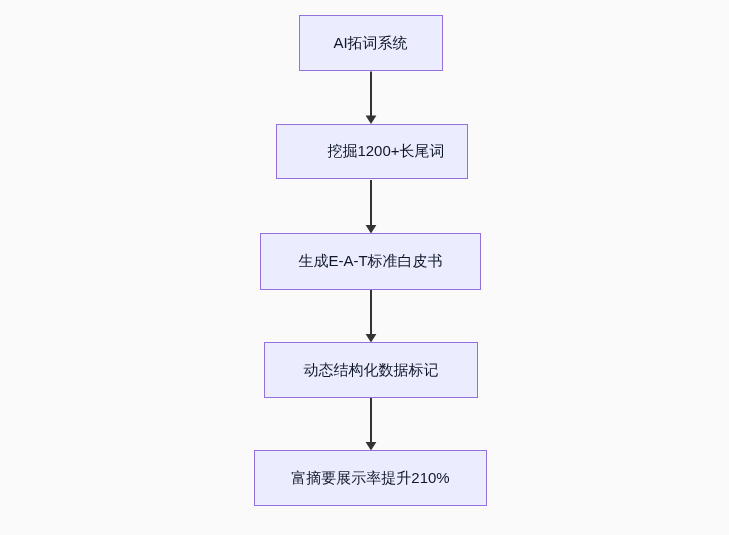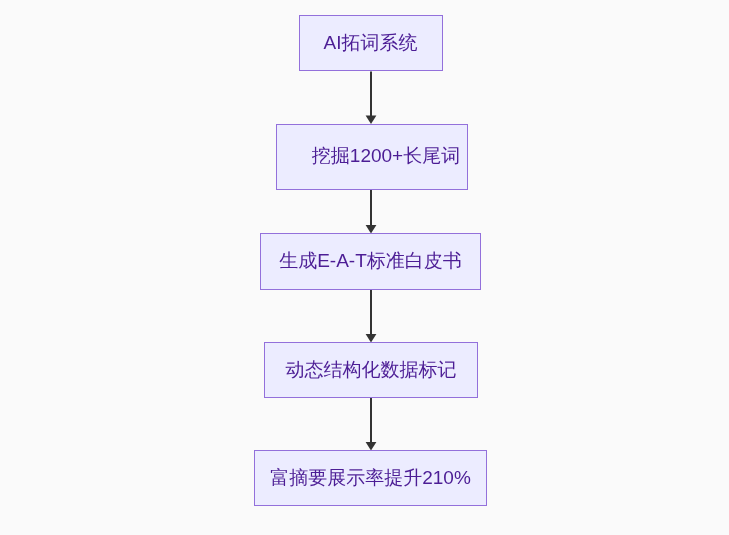--- a/index.html
+++ b/index.html
@@ -27,28 +27,28 @@
     display: block;
   }
   .node {
     position: absolute;
     box-sizing: border-box;
     background: #ECECFF;
     border: 1.5px solid #9370DB;
     display: flex;
     align-items: center;
     justify-content: center;
-    color: #4c1d95;
-    font-size: 19px;
+    color: #0f172a;
+    font-size: 15px;
     line-height: 1.2;
     white-space: nowrap;
     text-align: center;
   }
   .node-1 { left: 298.5px; top: 15px;    width: 144px; height: 56px;   }
-  .node-2 { left: 275.5px; top: 123.5px; width: 192px; height: 66px; padding-left: 29px; }
+  .node-2 { left: 275.5px; top: 123.5px; width: 192px; height: 55px; padding-left: 29px; }
   .node-3 { left: 260px;   top: 232.5px; width: 221px; height: 57px;   }
   .node-4 { left: 264px;   top: 342px;   width: 214px; height: 56px;   }
   .node-5 { left: 254px;   top: 450px;   width: 233px; height: 56px;   }
 </style>
 </head>
 <body>
 
 <div class="canvas">
 
   <svg class="edges-svg" viewBox="0 0 729 535" xmlns="http://www.w3.org/2000/svg" aria-hidden="true">

